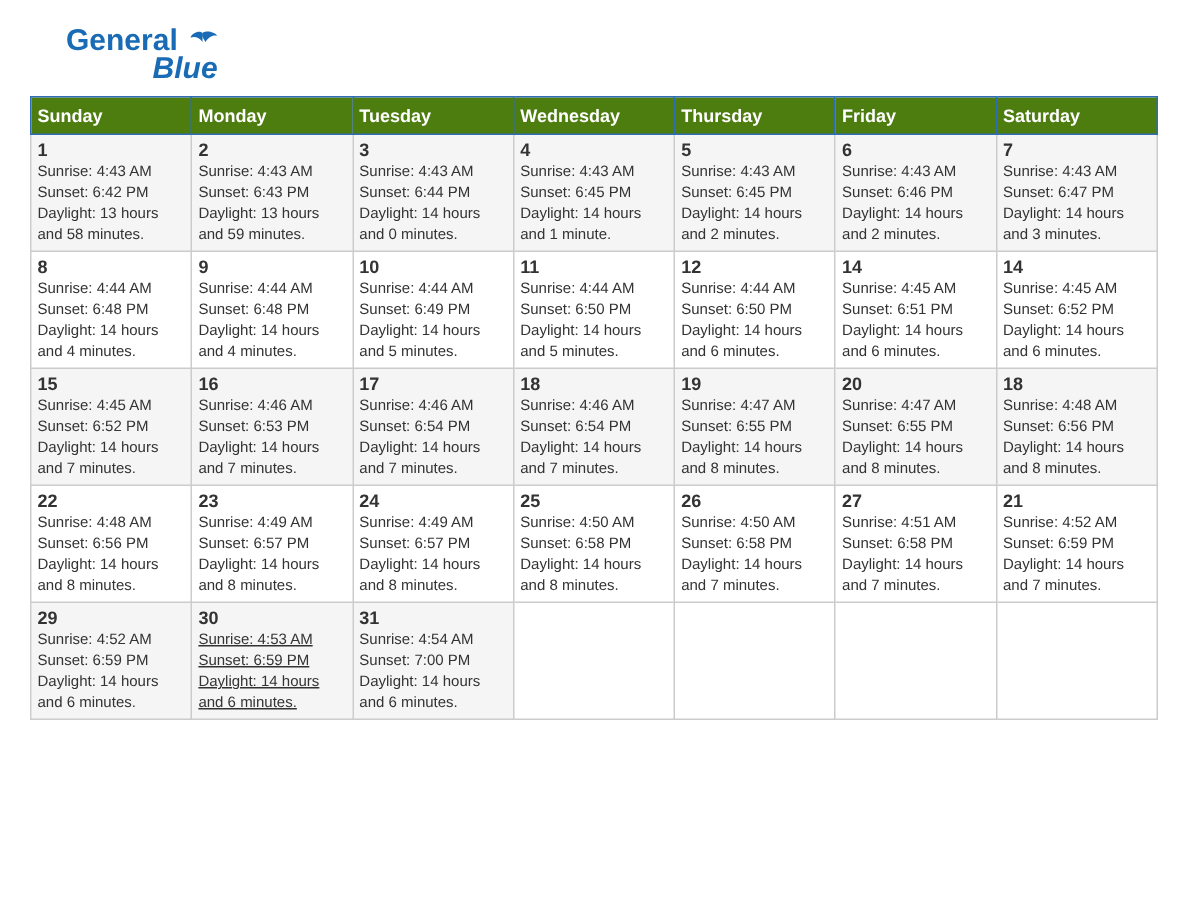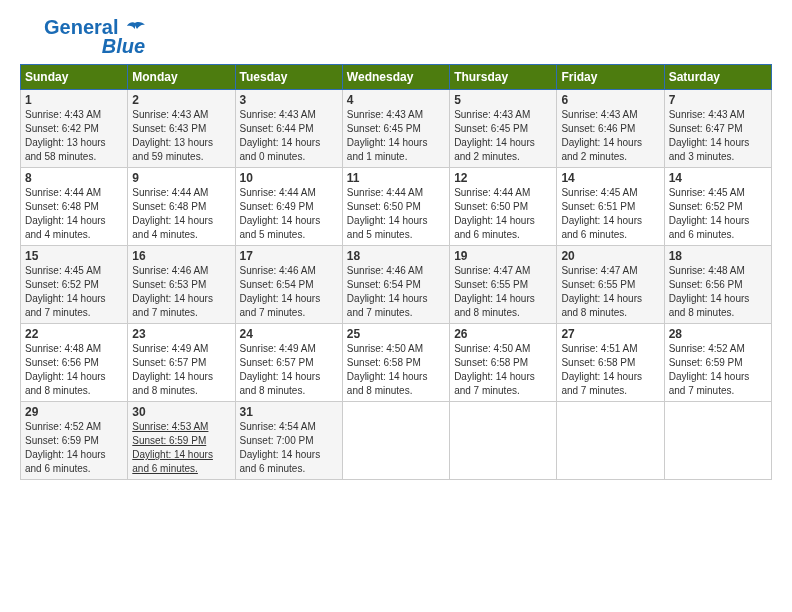--- a/index.html
+++ b/index.html
@@ -311,21 +311,21 @@
 and 7 minutes.</div>
           </td>
           <td>
             <span class="day-num">27</span>
             <div class="day-info" style="white-space: pre-line;">Sunrise: 4:51 AM
 Sunset: 6:58 PM
 Daylight: 14 hours
 and 7 minutes.</div>
           </td>
           <td>
-            <span class="day-num">28</span>
+            <span class="day-num">21</span>
             <div class="day-info" style="white-space: pre-line;">Sunrise: 4:52 AM
 Sunset: 6:59 PM
 Daylight: 14 hours
 and 7 minutes.</div>
           </td>
         </tr>
         <tr>
           <td>
             <span class="day-num">29</span>
             <div class="day-info" style="white-space: pre-line;">Sunrise: 4:52 AM

